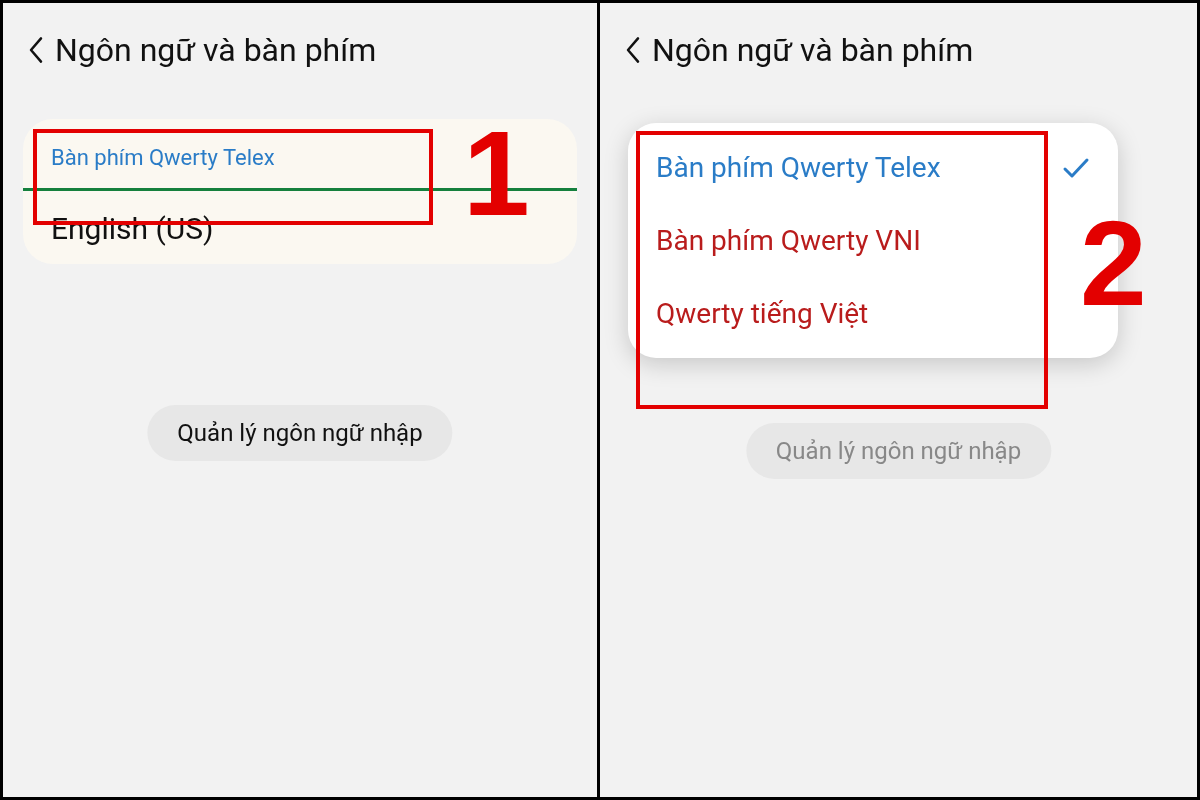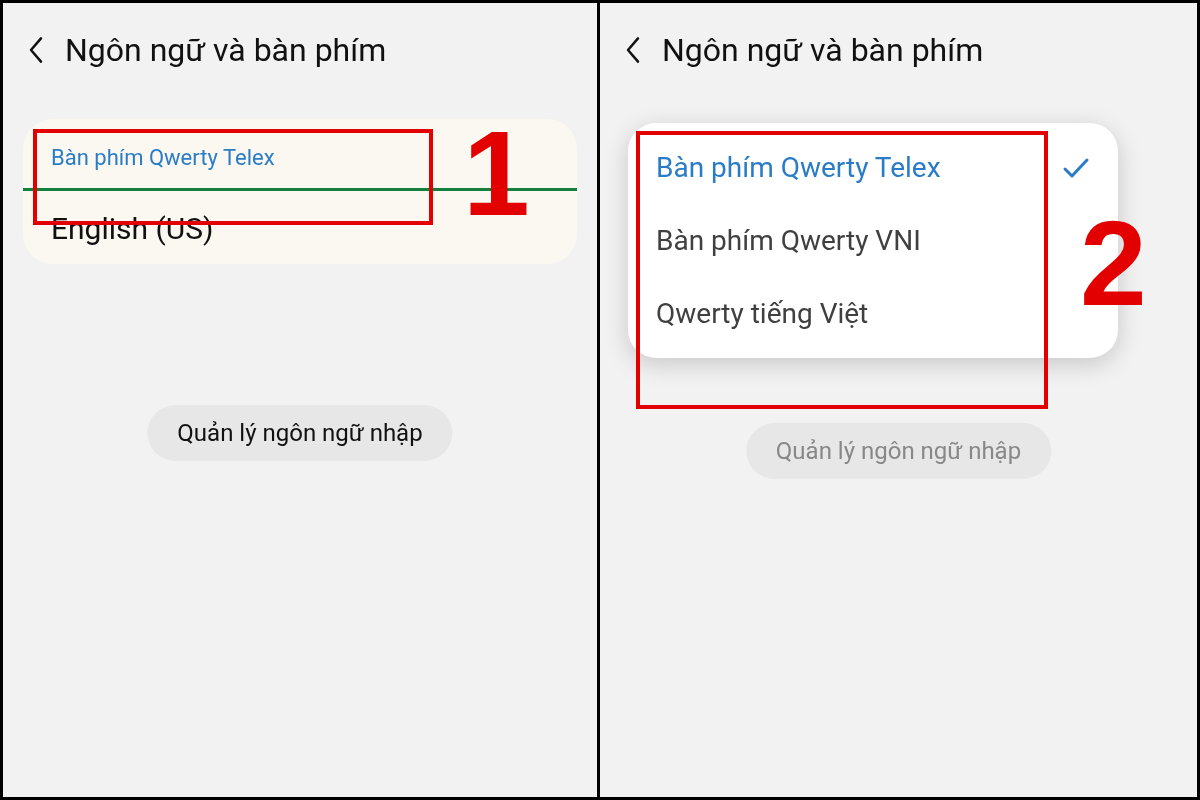--- a/index.html
+++ b/index.html
@@ -17,21 +17,21 @@
     background: #f2f2f2;
     position: relative;
     overflow: hidden;
   }
   .panel-left { border-right: 3px solid #000; }
 
   .header {
     display: flex;
     align-items: center;
     padding: 28px 22px 20px 22px;
-    gap: 18px;
+    gap: 8px;
   }
   .back-icon {
     width: 22px;
     height: 22px;
     display: inline-flex;
     align-items: center;
     justify-content: center;
   }
   .back-icon svg { width: 20px; height: 30px; }
   .header-title {
@@ -100,21 +100,21 @@
     left: 28px;
     width: 490px;
     background: #fff;
     border-radius: 28px;
     box-shadow: 0 6px 24px rgba(0,0,0,0.18);
     padding: 8px 0;
   }
   .popup-item {
     padding: 20px 28px;
     font-size: 28px;
-    color: #404040;
+    color: #b91c1c;
     display: flex;
     align-items: center;
     justify-content: space-between;
   }
   .popup-item.selected {
     color: #2a7cc7;
   }
   .check-icon {
     width: 28px;
     height: 28px;

